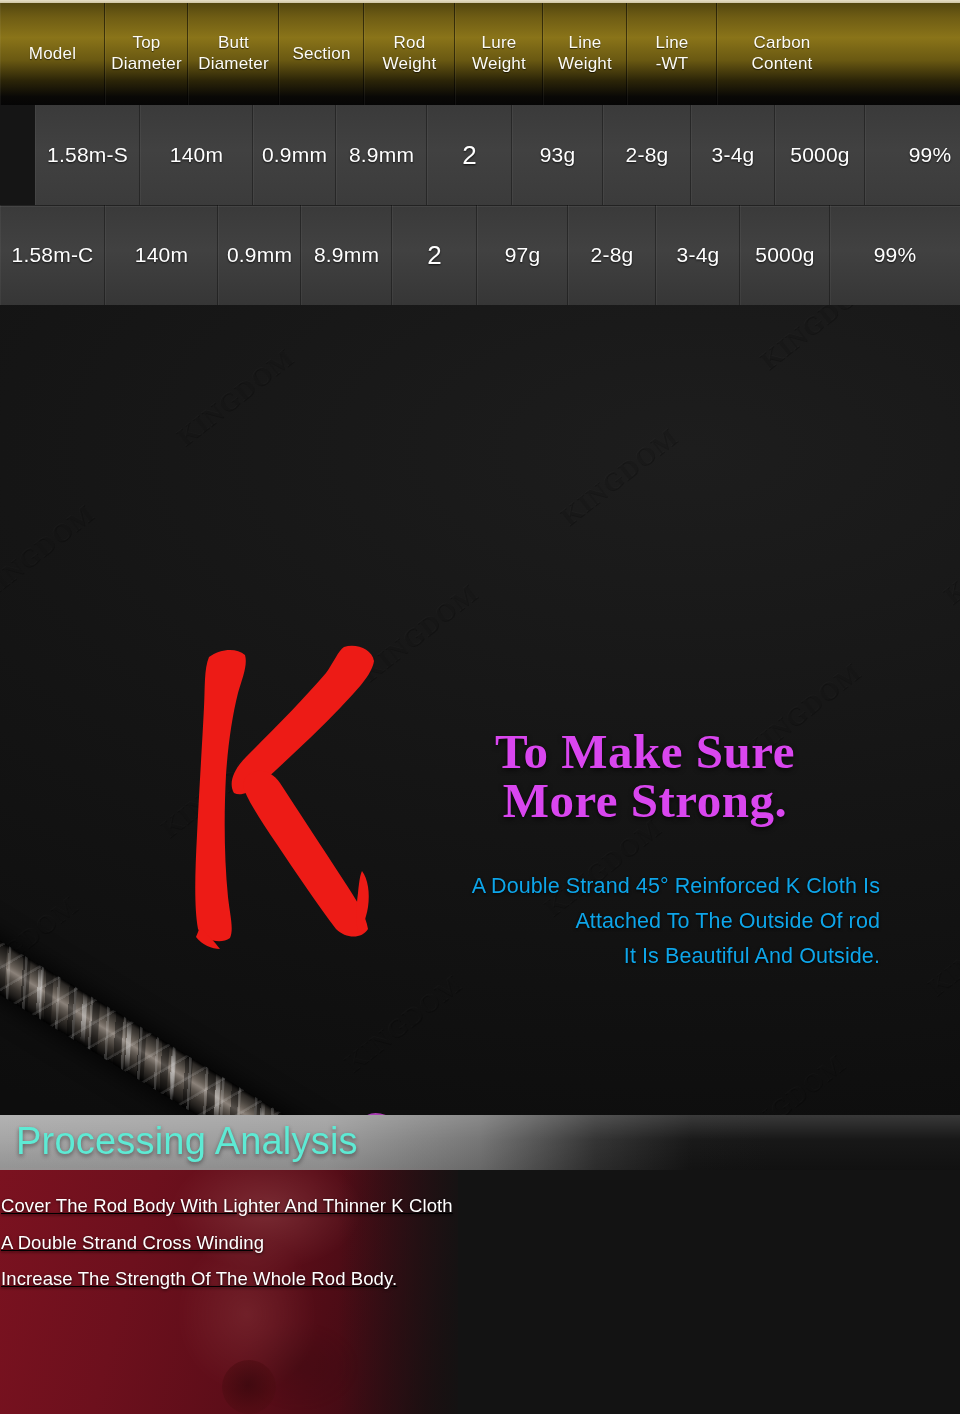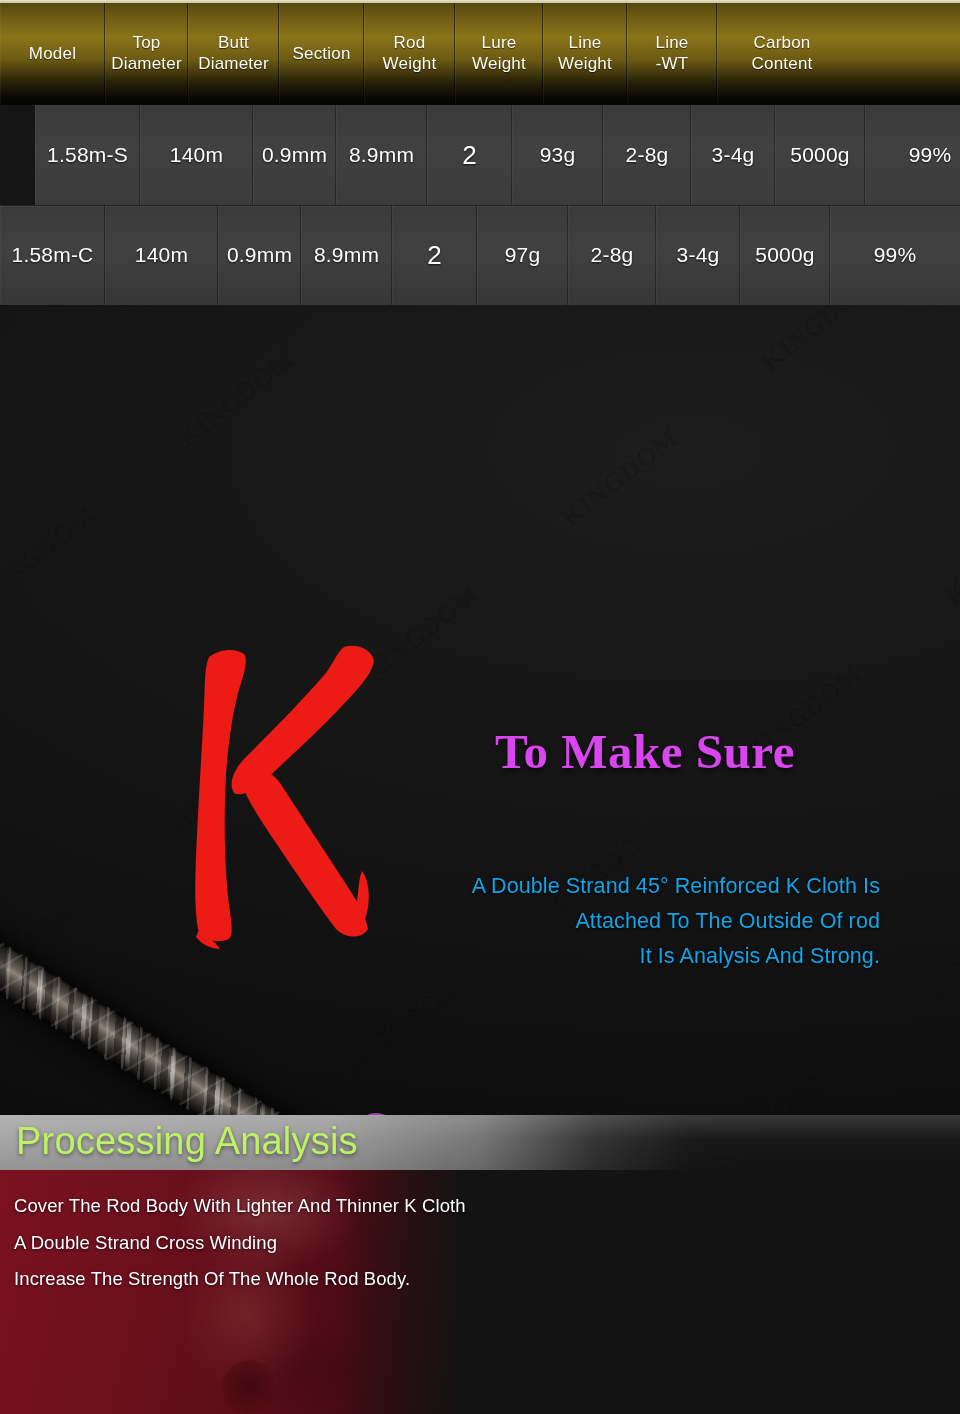--- a/index.html
+++ b/index.html
@@ -107,24 +107,24 @@
     background:linear-gradient(to right, rgba(19,19,19,0), rgba(19,19,19,.92));}
 
   
   .banner{position:absolute;left:0;top:0;width:960px;height:55px;
     background:linear-gradient(to right,
       rgba(170,170,170,.96) 0%, rgba(162,162,162,.95) 34%, rgba(140,140,140,.80) 50%,
       rgba(90,90,90,.42) 62%, rgba(40,40,40,.10) 72%, rgba(20,20,20,0) 80%);}
   .banner .inner{position:absolute;inset:0;
     background:linear-gradient(to bottom, rgba(255,255,255,.16) 0%, rgba(255,255,255,.02) 45%,
       rgba(0,0,0,.10) 100%);}
-  .banner-title{position:absolute;left:16px;top:5px;color:#bef264;font-size:38px;
+  .banner-title{position:absolute;left:16px;top:5px;color:#5eead4;font-size:38px;
     letter-spacing:.2px;text-shadow:0 2px 4px rgba(0,0,0,.45);}
 
-  .an-lines{position:absolute;left:14px;top:82px;width:470px;}
+  .an-lines{position:absolute;left:1px;top:82px;width:470px;text-decoration:underline;}
   .an-line{color:#fff;font-size:18.5px;line-height:1;margin-bottom:18px;
     letter-spacing:.1px;text-shadow:0 1px 3px rgba(0,0,0,.75);}
 </style>
 </head>
 <body>
 
 <div class="page">
 
   <div class="spec-table">
     <div class="toprule"></div>
@@ -269,26 +269,27 @@
                    C86 187, 72 166, 68 154 C67 148, 68 143, 72 140 Z"></path>
           <path d="M186 236 C192 244, 194 258, 192 272 C190 284, 186 294, 182 298
                    C180 288, 180 272, 182 258 C183 248, 184 240, 186 236 Z"></path>
           <path d="M24 292 C30 298, 38 306, 44 314 C36 314, 26 310, 20 302 Z"></path>
         </g>
       </svg>
     </div>
 
     <div class="headline">
       <div>To Make Sure</div>
+      <div>More Strong.</div>
     </div>
 
     <div class="subtext">
       <div>A Double Strand  45°  Reinforced K Cloth Is</div>
       <div>Attached To The Outside Of rod</div>
-      <div>It Is Analysis And Strong.</div>
+      <div>It Is Beautiful And Outside.</div>
     </div>
 
     <div class="winding">
       <svg viewBox="0 0 200 200" xmlns="http://www.w3.org/2000/svg" aria-hidden="true">
         <defs>
           <linearGradient id="pg" x1="0" y1="0" x2="1" y2="1">
             <stop offset="0%" stop-color="#C23FA8"></stop>
             <stop offset="45%" stop-color="#9B3FD6"></stop>
             <stop offset="100%" stop-color="#7A2FB8"></stop>
           </linearGradient>

